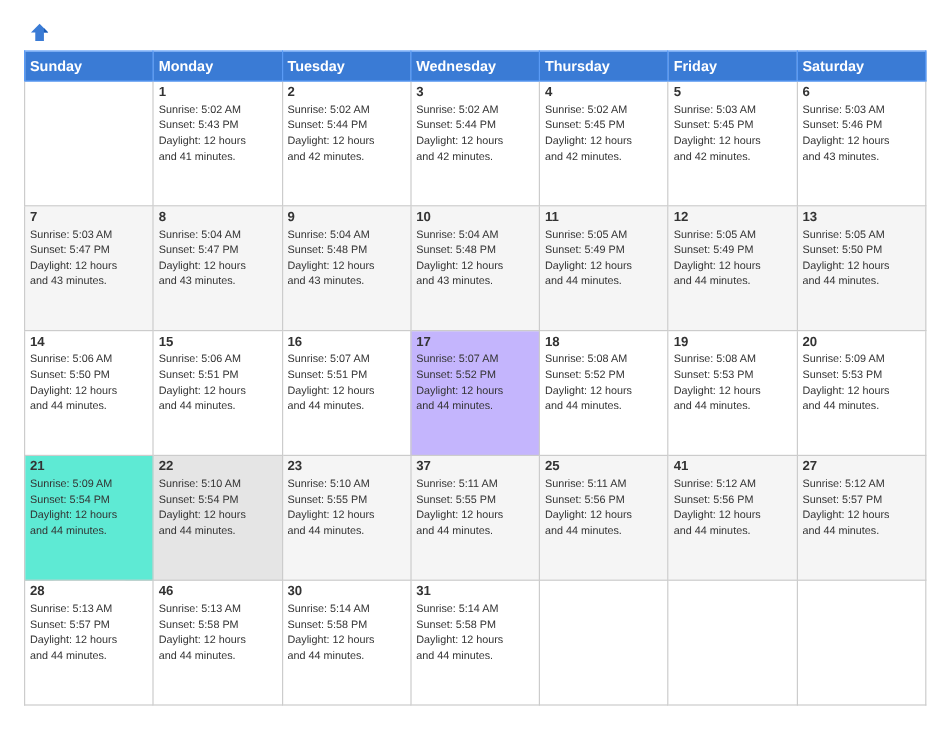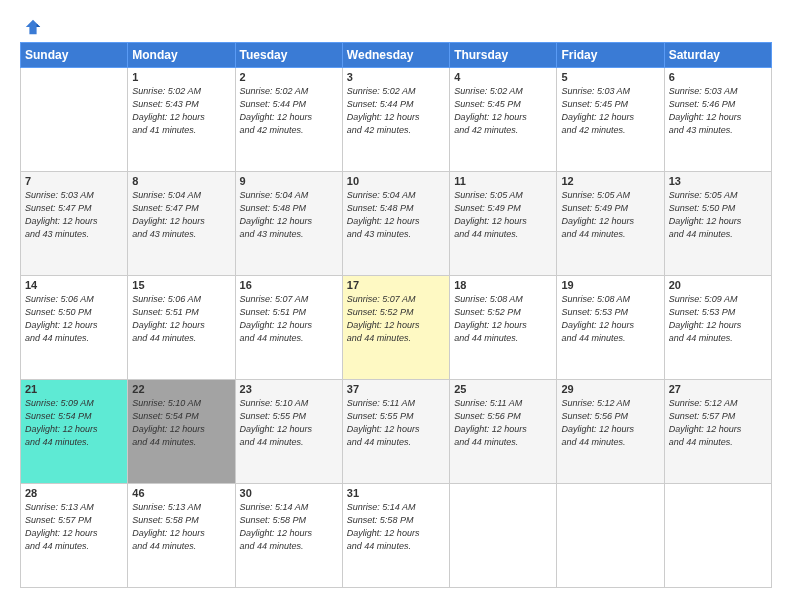--- a/index.html
+++ b/index.html
@@ -94,21 +94,20 @@
     .day-num {
       font-size: 11px;
       font-weight: bold;
       display: block;
       margin-bottom: 2px;
     }
     .day-info {
       font-size: 9px;
       line-height: 1.45;
       color: #333;
-      font-style: italic;
     }
     .empty-cell {
       background-color: #fff;
     }
   </style>
 </head>
 <body>
 
 <div class="page">
   <div class="header">
@@ -252,21 +251,21 @@
 Daylight: 12 hours
 and 44 minutes.</div>
           </td>
           <td style="background-color: rgb(255, 255, 255);">
             <span class="day-num">16</span>
             <div class="day-info" style="white-space: pre-line;">Sunrise: 5:07 AM
 Sunset: 5:51 PM
 Daylight: 12 hours
 and 44 minutes.</div>
           </td>
-          <td style="background-color: #fef9c3;">
+          <td style="background-color: #c4b5fd;">
             <span class="day-num">17</span>
             <div class="day-info" style="white-space: pre-line;">Sunrise: 5:07 AM
 Sunset: 5:52 PM
 Daylight: 12 hours
 and 44 minutes.</div>
           </td>
           <td style="background-color: rgb(255, 255, 255);">
             <span class="day-num">18</span>
             <div class="day-info" style="white-space: pre-line;">Sunrise: 5:08 AM
 Sunset: 5:52 PM
@@ -289,21 +288,21 @@
           </td>
         </tr>
         <tr>
           <td style="background-color: #5eead4;">
             <span class="day-num">21</span>
             <div class="day-info" style="white-space: pre-line;">Sunrise: 5:09 AM
 Sunset: 5:54 PM
 Daylight: 12 hours
 and 44 minutes.</div>
           </td>
-          <td style="background-color: #a3a3a3;">
+          <td style="background-color: #e5e5e5;">
             <span class="day-num">22</span>
             <div class="day-info" style="white-space: pre-line;">Sunrise: 5:10 AM
 Sunset: 5:54 PM
 Daylight: 12 hours
 and 44 minutes.</div>
           </td>
           <td style="background-color: rgb(245, 245, 245);">
             <span class="day-num">23</span>
             <div class="day-info" style="white-space: pre-line;">Sunrise: 5:10 AM
 Sunset: 5:55 PM
@@ -318,21 +317,21 @@
 and 44 minutes.</div>
           </td>
           <td style="background-color: rgb(245, 245, 245);">
             <span class="day-num">25</span>
             <div class="day-info" style="white-space: pre-line;">Sunrise: 5:11 AM
 Sunset: 5:56 PM
 Daylight: 12 hours
 and 44 minutes.</div>
           </td>
           <td style="background-color: rgb(245, 245, 245);">
-            <span class="day-num">29</span>
+            <span class="day-num">41</span>
             <div class="day-info" style="white-space: pre-line;">Sunrise: 5:12 AM
 Sunset: 5:56 PM
 Daylight: 12 hours
 and 44 minutes.</div>
           </td>
           <td style="background-color: rgb(245, 245, 245);">
             <span class="day-num">27</span>
             <div class="day-info" style="white-space: pre-line;">Sunrise: 5:12 AM
 Sunset: 5:57 PM
 Daylight: 12 hours

